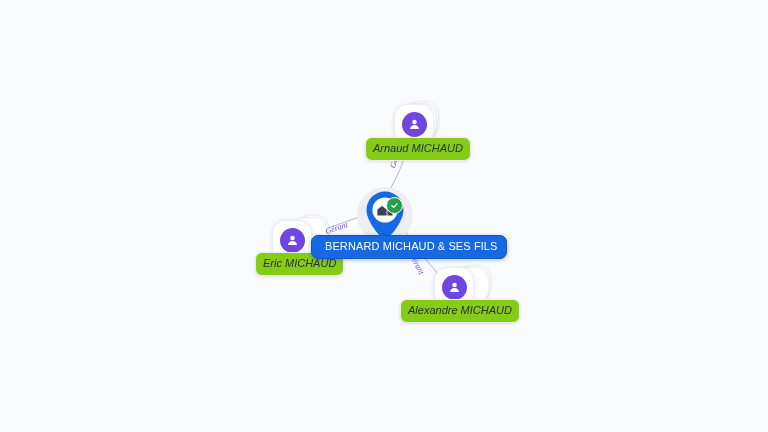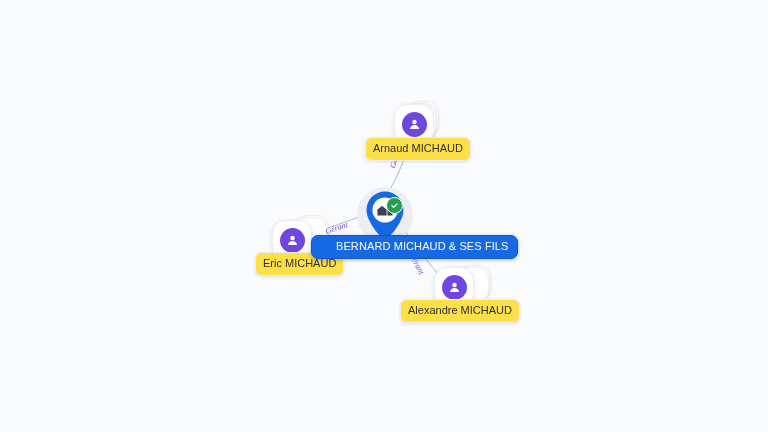--- a/index.html
+++ b/index.html
@@ -68,44 +68,45 @@
     background: #6f47e0;
     display: flex;
     align-items: center;
     justify-content: center;
   }
   .avatar-circle svg { display: block; }
 
   
   .pill {
     position: absolute;
-    background: #fde047;
+    background: #84cc16;
     border: 1px solid #eceef2;
     border-radius: 7px;
     box-shadow: 0 1px 3px rgba(40,50,80,0.14);
     color: #2b2f38;
     font-size: 11px;
     line-height: 11px;
     padding: 5px 7px 6px 7px;
     white-space: nowrap;
     z-index: 9;
+    font-style: italic;
   }
 
   
   .pill-selected {
     position: absolute;
     background: #1668e3;
     border: 1px solid #1257c4;
     border-radius: 7px;
     box-shadow: 0 1px 4px rgba(20,60,140,0.35);
     color: #ffffff;
     font-size: 11px;
     line-height: 11px;
     letter-spacing: 0.1px;
-    padding: 5px 8px 6px 24px;
+    padding: 5px 8px 6px 13px;
     white-space: nowrap;
     z-index: 20;
   }
 
   
   .pin-halo {
     position: absolute;
     width: 56px;
     height: 56px;
     border-radius: 50%;

